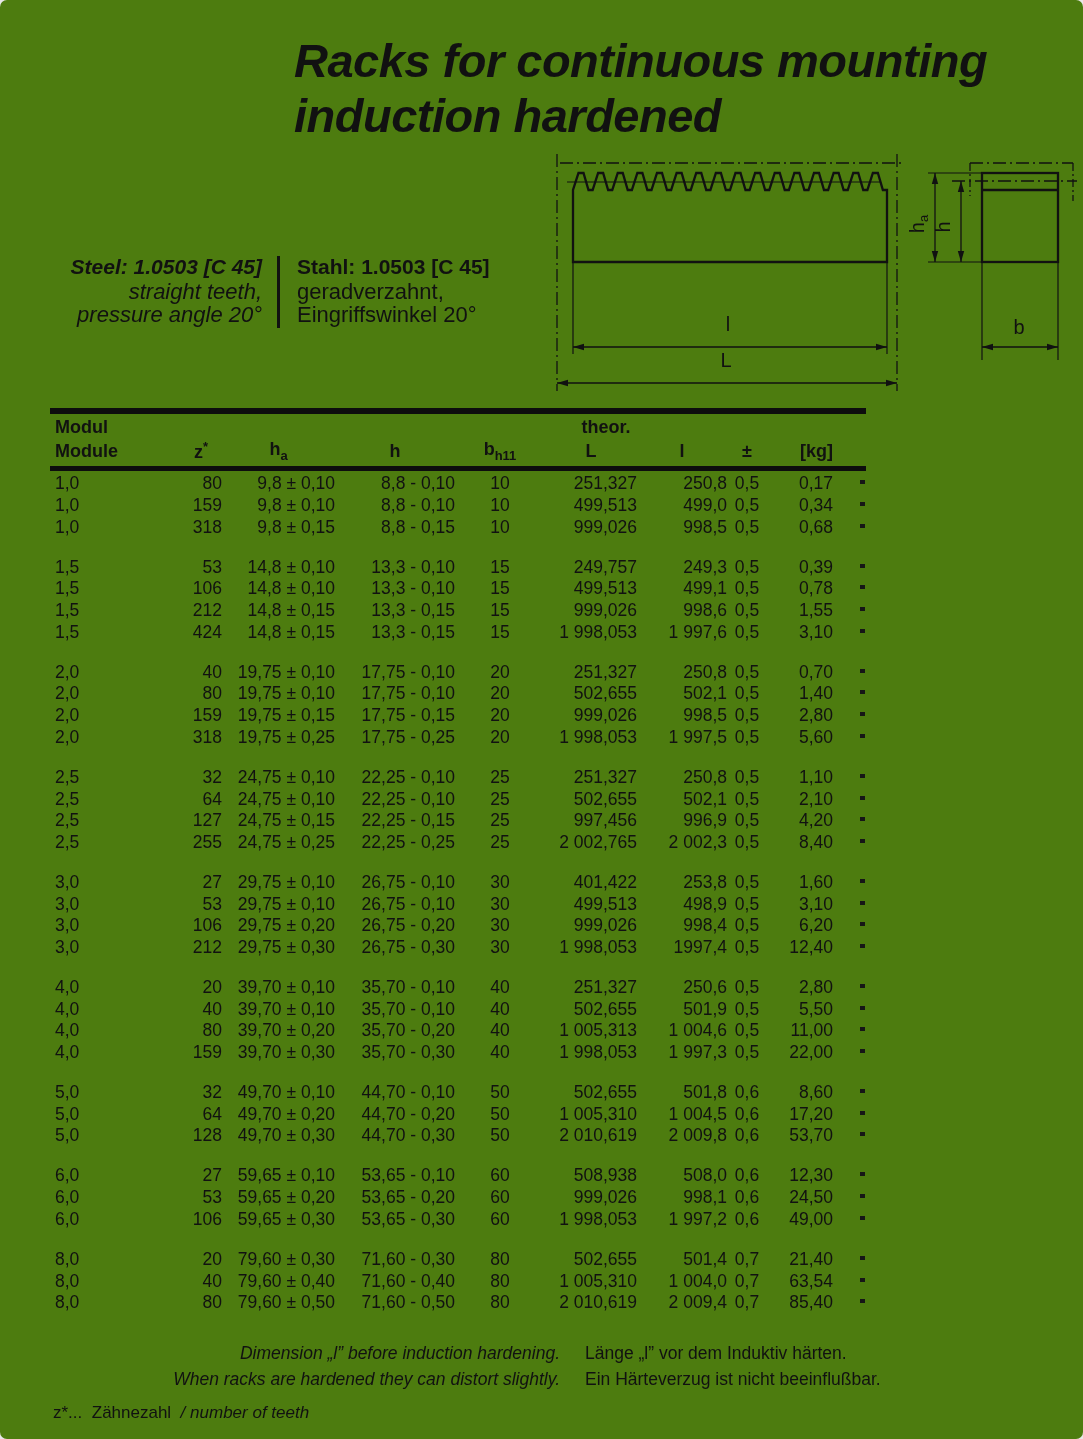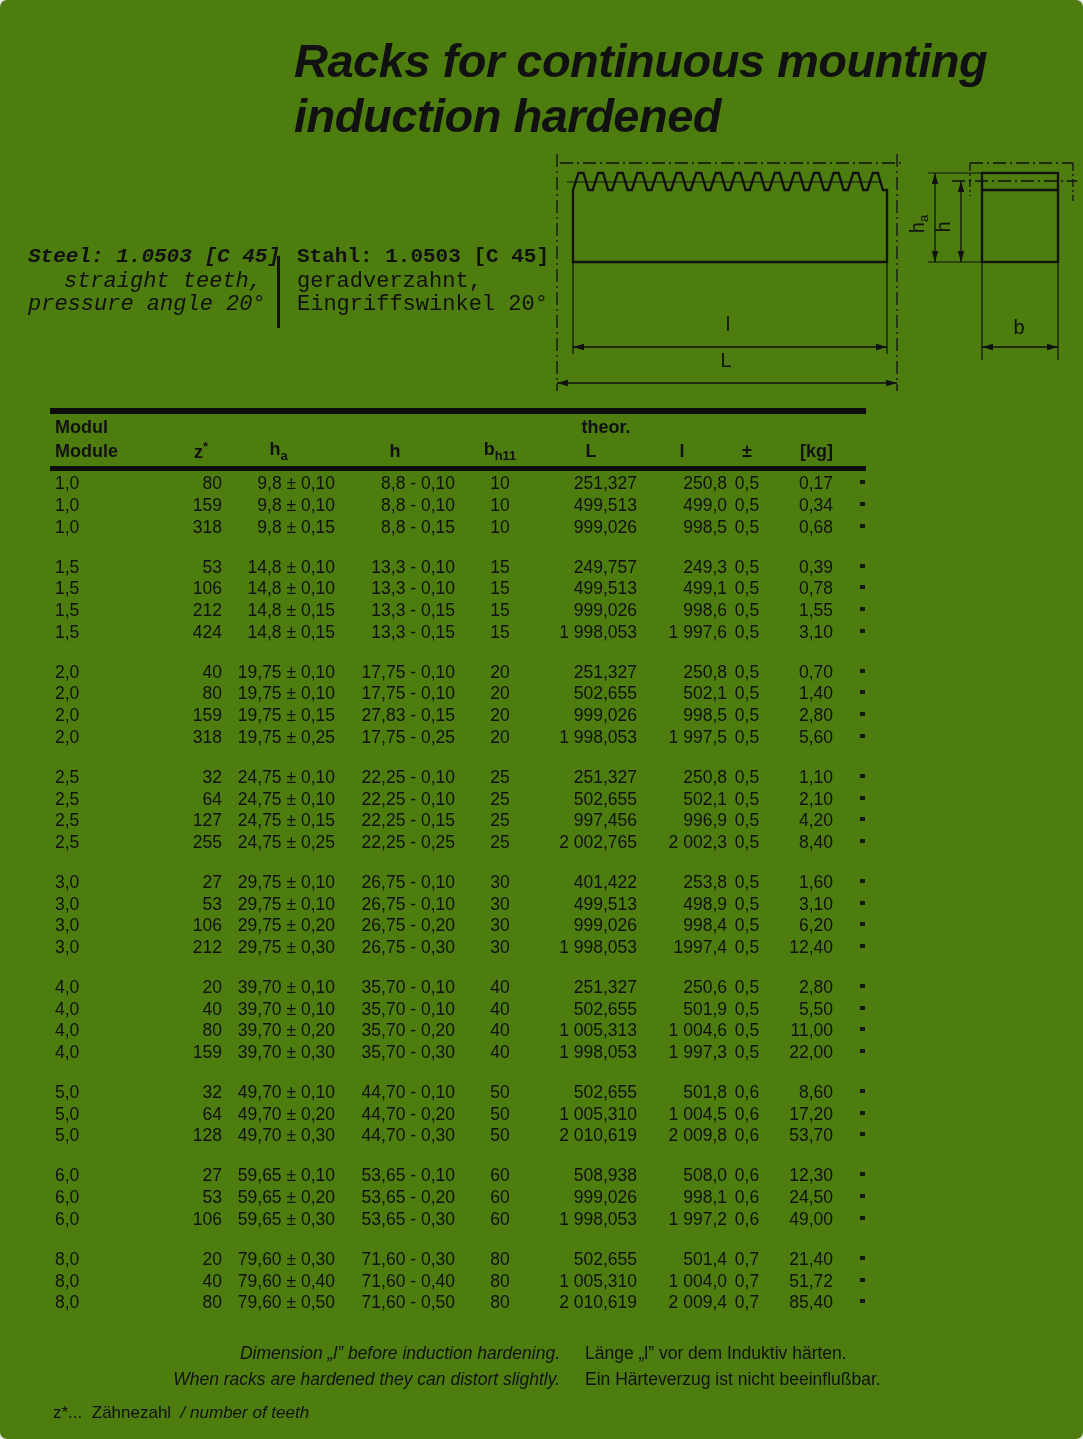--- a/index.html
+++ b/index.html
@@ -10,21 +10,21 @@
     overflow:hidden;
     border-radius:7px;
   }
   
   .title{
     position:absolute;left:294px;top:33px;
     font-size:47px;line-height:55px;font-weight:bold;font-style:italic;
     letter-spacing:-0.5px;white-space:nowrap;
   }
   
-  .mat{position:absolute;top:243px;font-family:Liberation Mono, monospace;}
+  .mat{position:absolute;top:253px;}
   .mat-en{left:28px;width:234px;text-align:right;font-style:italic;}
   .mat-de{left:297px;width:240px;text-align:left;}
   .mat .mh{font-size:21px;font-weight:bold;line-height:27px;white-space:nowrap;}
   .mat .ml{font-size:22px;line-height:23px;white-space:nowrap;}
   .vdivider{position:absolute;left:277px;top:256px;width:3px;height:72px;background:#111;}
   
   .drawing{position:absolute;left:540px;top:148px;}
   .drawing text{font-family:"Liberation Sans","DejaVu Sans",sans-serif;font-size:20px;fill:#111;}
   
   .rule{position:absolute;left:50px;width:816px;background:#0d0d0d;}
@@ -264,21 +264,21 @@
           <span class="cell c5">502,655</span>
           <span class="cell c6">502,1</span>
           <span class="cell c7">0,5</span>
           <span class="cell c8">1,40</span>
           <span class="cell c9"><i class="tickmark"></i></span>
         </div>
         <div class="trow">
           <span class="cell c0">2,0</span>
           <span class="cell c1">159</span>
           <span class="cell c2">19,75 ± 0,15</span>
-          <span class="cell c3">27,83 - 0,15</span>
+          <span class="cell c3">17,75 - 0,15</span>
           <span class="cell c4">20</span>
           <span class="cell c5">999,026</span>
           <span class="cell c6">998,5</span>
           <span class="cell c7">0,5</span>
           <span class="cell c8">2,80</span>
           <span class="cell c9"><i class="tickmark"></i></span>
         </div>
         <div class="trow">
           <span class="cell c0">2,0</span>
           <span class="cell c1">318</span>
@@ -533,21 +533,21 @@
         </div>
         <div class="trow">
           <span class="cell c0">8,0</span>
           <span class="cell c1">40</span>
           <span class="cell c2">79,60 ± 0,40</span>
           <span class="cell c3">71,60 - 0,40</span>
           <span class="cell c4">80</span>
           <span class="cell c5">1 005,310</span>
           <span class="cell c6">1 004,0</span>
           <span class="cell c7">0,7</span>
-          <span class="cell c8">51,72</span>
+          <span class="cell c8">63,54</span>
           <span class="cell c9"><i class="tickmark"></i></span>
         </div>
         <div class="trow">
           <span class="cell c0">8,0</span>
           <span class="cell c1">80</span>
           <span class="cell c2">79,60 ± 0,50</span>
           <span class="cell c3">71,60 - 0,50</span>
           <span class="cell c4">80</span>
           <span class="cell c5">2 010,619</span>
           <span class="cell c6">2 009,4</span>

